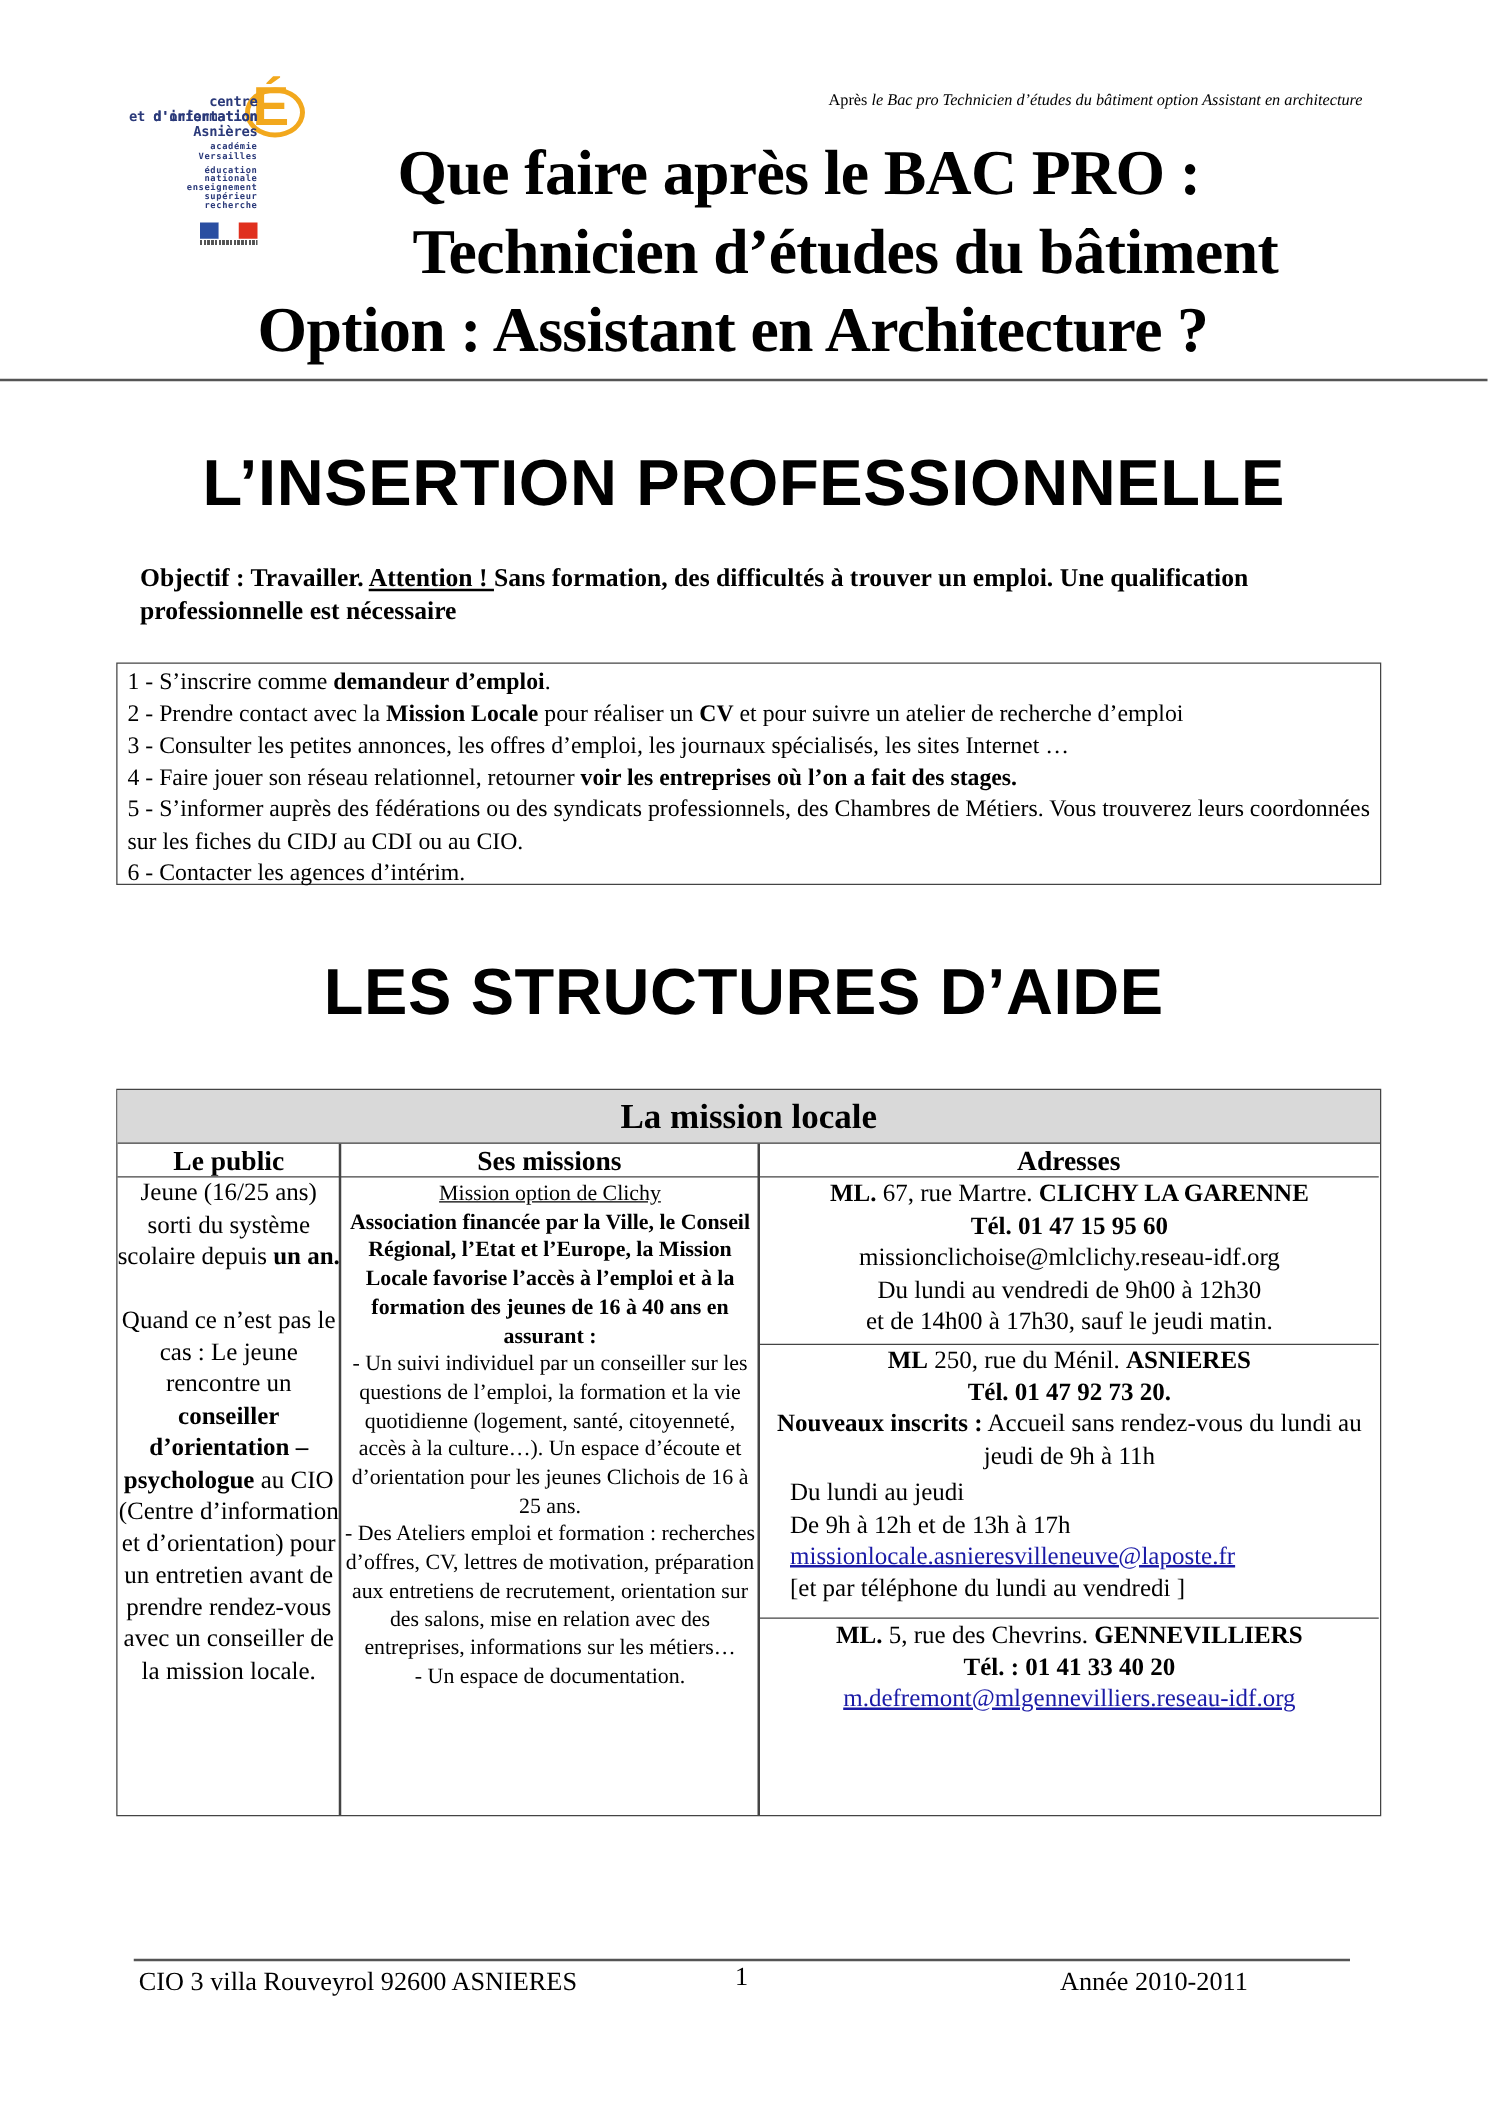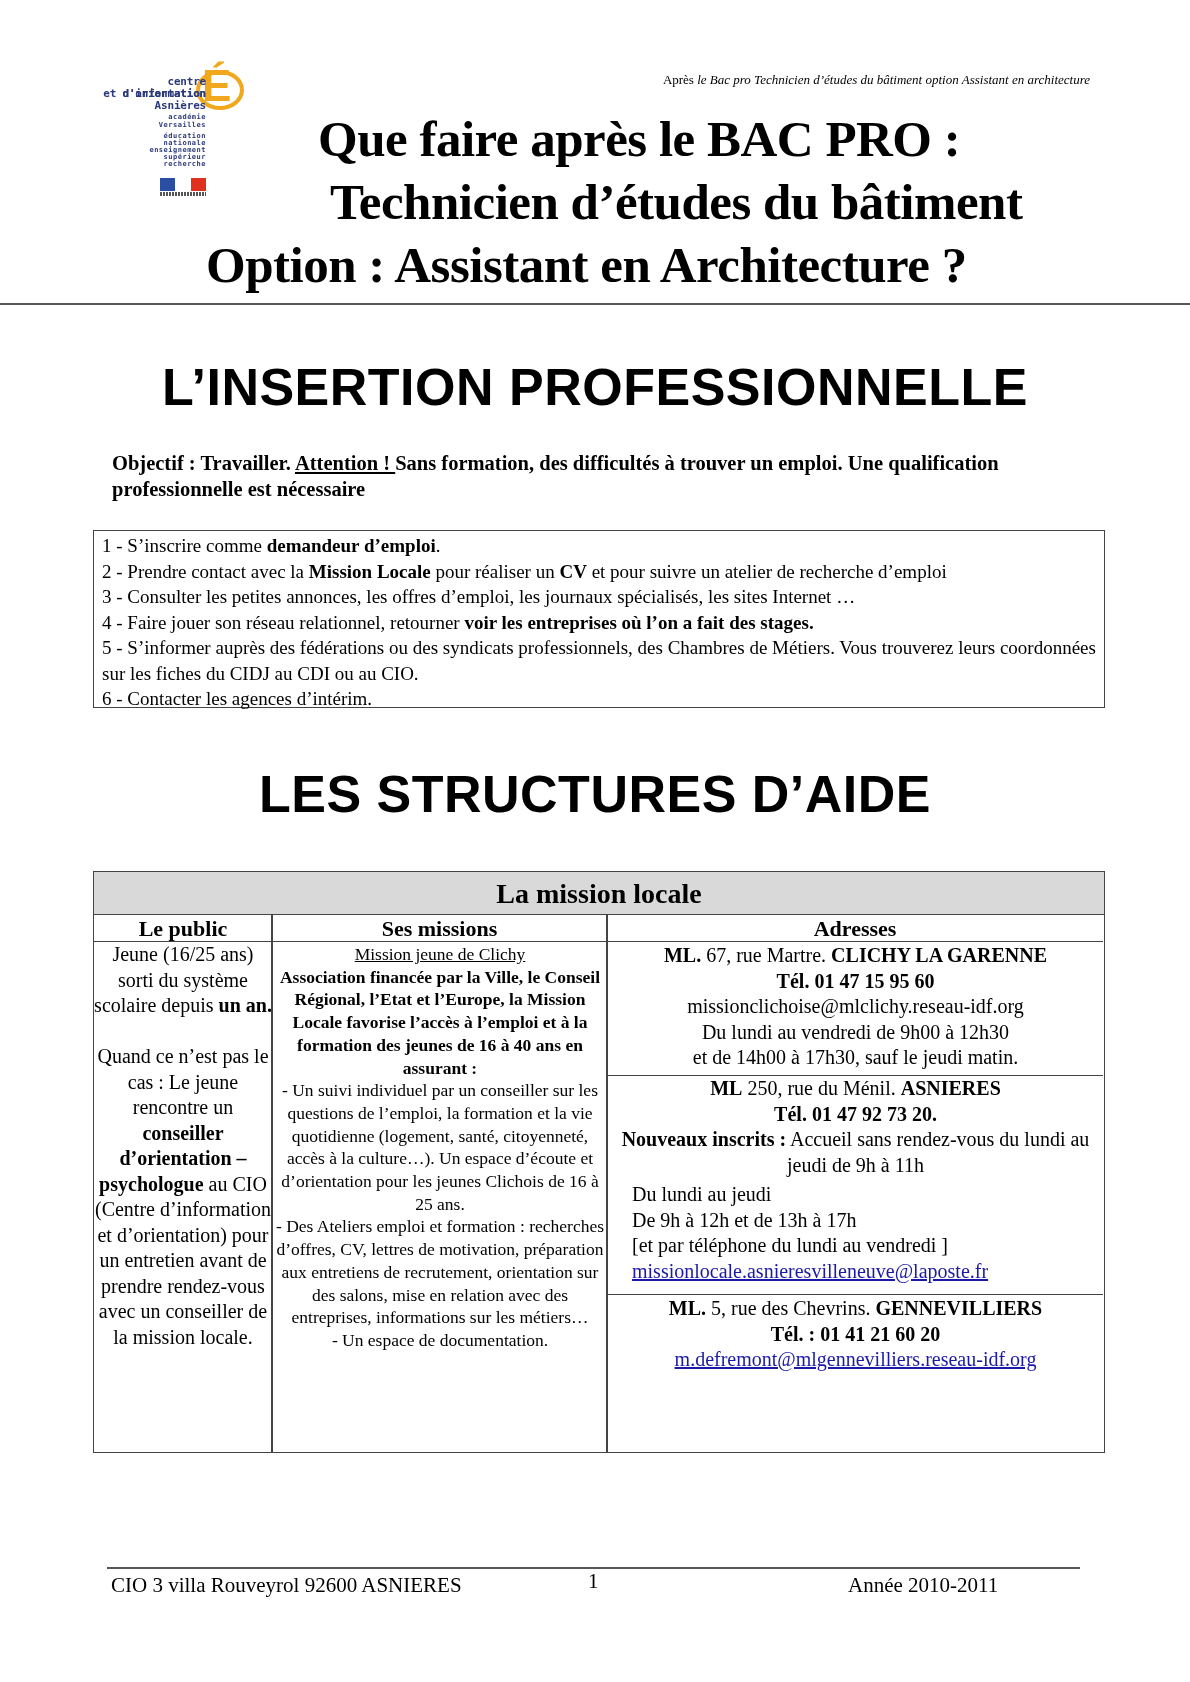--- a/index.html
+++ b/index.html
@@ -132,48 +132,48 @@
   <div class="vline v1"></div>
   <div class="vline v2"></div>
 
   <div class="public-cell">
     <p><span>Jeune (16/25 ans) sorti du système scolaire depuis </span><b>un an.</b></p>
     <p>&nbsp;</p>
     <p><span>Quand ce n’est pas le cas : Le jeune rencontre un </span><b>conseiller d’orientation – psychologue</b><span> au CIO  (Centre d’information et d’orientation) pour un entretien avant de prendre rendez-vous avec un conseiller de la mission locale.</span></p>
   </div>
 
   <div class="missions-cell">
-    <p class="u">Mission jeune de Clichy</p>
+    <p class="u">Mission option de Clichy</p>
     <p class="bold">Association financée par la Ville, le Conseil Régional, l’Etat et l’Europe, la Mission Locale favorise l’accès à l’emploi et à la formation des jeunes de 16 à 40 ans en assurant :</p>
     <p>- Un suivi individuel par un conseiller sur les questions de l’emploi, la formation et la vie quotidienne (logement, santé, citoyenneté, accès à la culture…). Un espace d’écoute et d’orientation pour les jeunes Clichois de 16 à 25 ans.</p>
     <p>- Des Ateliers emploi et formation : recherches d’offres, CV, lettres de motivation, préparation aux entretiens de recrutement, orientation sur des salons, mise en relation avec des entreprises, informations sur les métiers…</p>
     <p>- Un espace de documentation.</p>
   </div>
 
   <div class="addr addr-1">
     <p class="center"><b>ML.</b><span> 67, rue Martre. </span><b>CLICHY LA GARENNE</b></p>
     <p class="center"><b>Tél. 01 47 15 95 60</b></p>
     <p class="center">missionclichoise@mlclichy.reseau-idf.org</p>
     <p class="center">Du lundi au vendredi de 9h00 à 12h30</p>
     <p class="center">et de 14h00 à 17h30, sauf le jeudi matin.</p>
   </div>
 
   <div class="addr addr-2">
     <p class="center"><b>ML</b><span> 250, rue du Ménil. </span><b>ASNIERES</b></p>
     <p class="center"><b>Tél. 01 47 92 73 20.</b></p>
     <p class="center"><b>Nouveaux inscrits :</b><span> Accueil sans rendez-vous du lundi au jeudi de 9h à 11h</span></p>
     <p class="left" style="margin-top:4px">Du lundi au jeudi</p>
     <p class="left">De 9h à 12h et de 13h à 17h</p>
+    <p class="left"><a class="link">missionlocale.asnieresvilleneuve@laposte.fr</a></p>
     <p class="left">[et par téléphone du lundi au vendredi ]</p>
-    <p class="left"><a class="link">missionlocale.asnieresvilleneuve@laposte.fr</a></p>
   </div>
 
   <div class="addr addr-3">
     <p class="center"><b>ML.</b><span> 5, rue des Chevrins. </span><b>GENNEVILLIERS</b></p>
-    <p class="center"><b>Tél. : 01 41 21 60 20</b></p>
+    <p class="center"><b>Tél. : 01 41 33 40 20</b></p>
     <p class="center"><a class="link">m.defremont@mlgennevilliers.reseau-idf.org</a></p>
   </div>
 </div>
 
 <div class="abs footer-rule"></div>
 <div class="abs footer footer-left">CIO 3 villa Rouveyrol 92600 ASNIERES</div>
 <div class="abs footer footer-center">1</div>
 <div class="abs footer footer-right">Année 2010-2011</div>
 
 </body></html>

